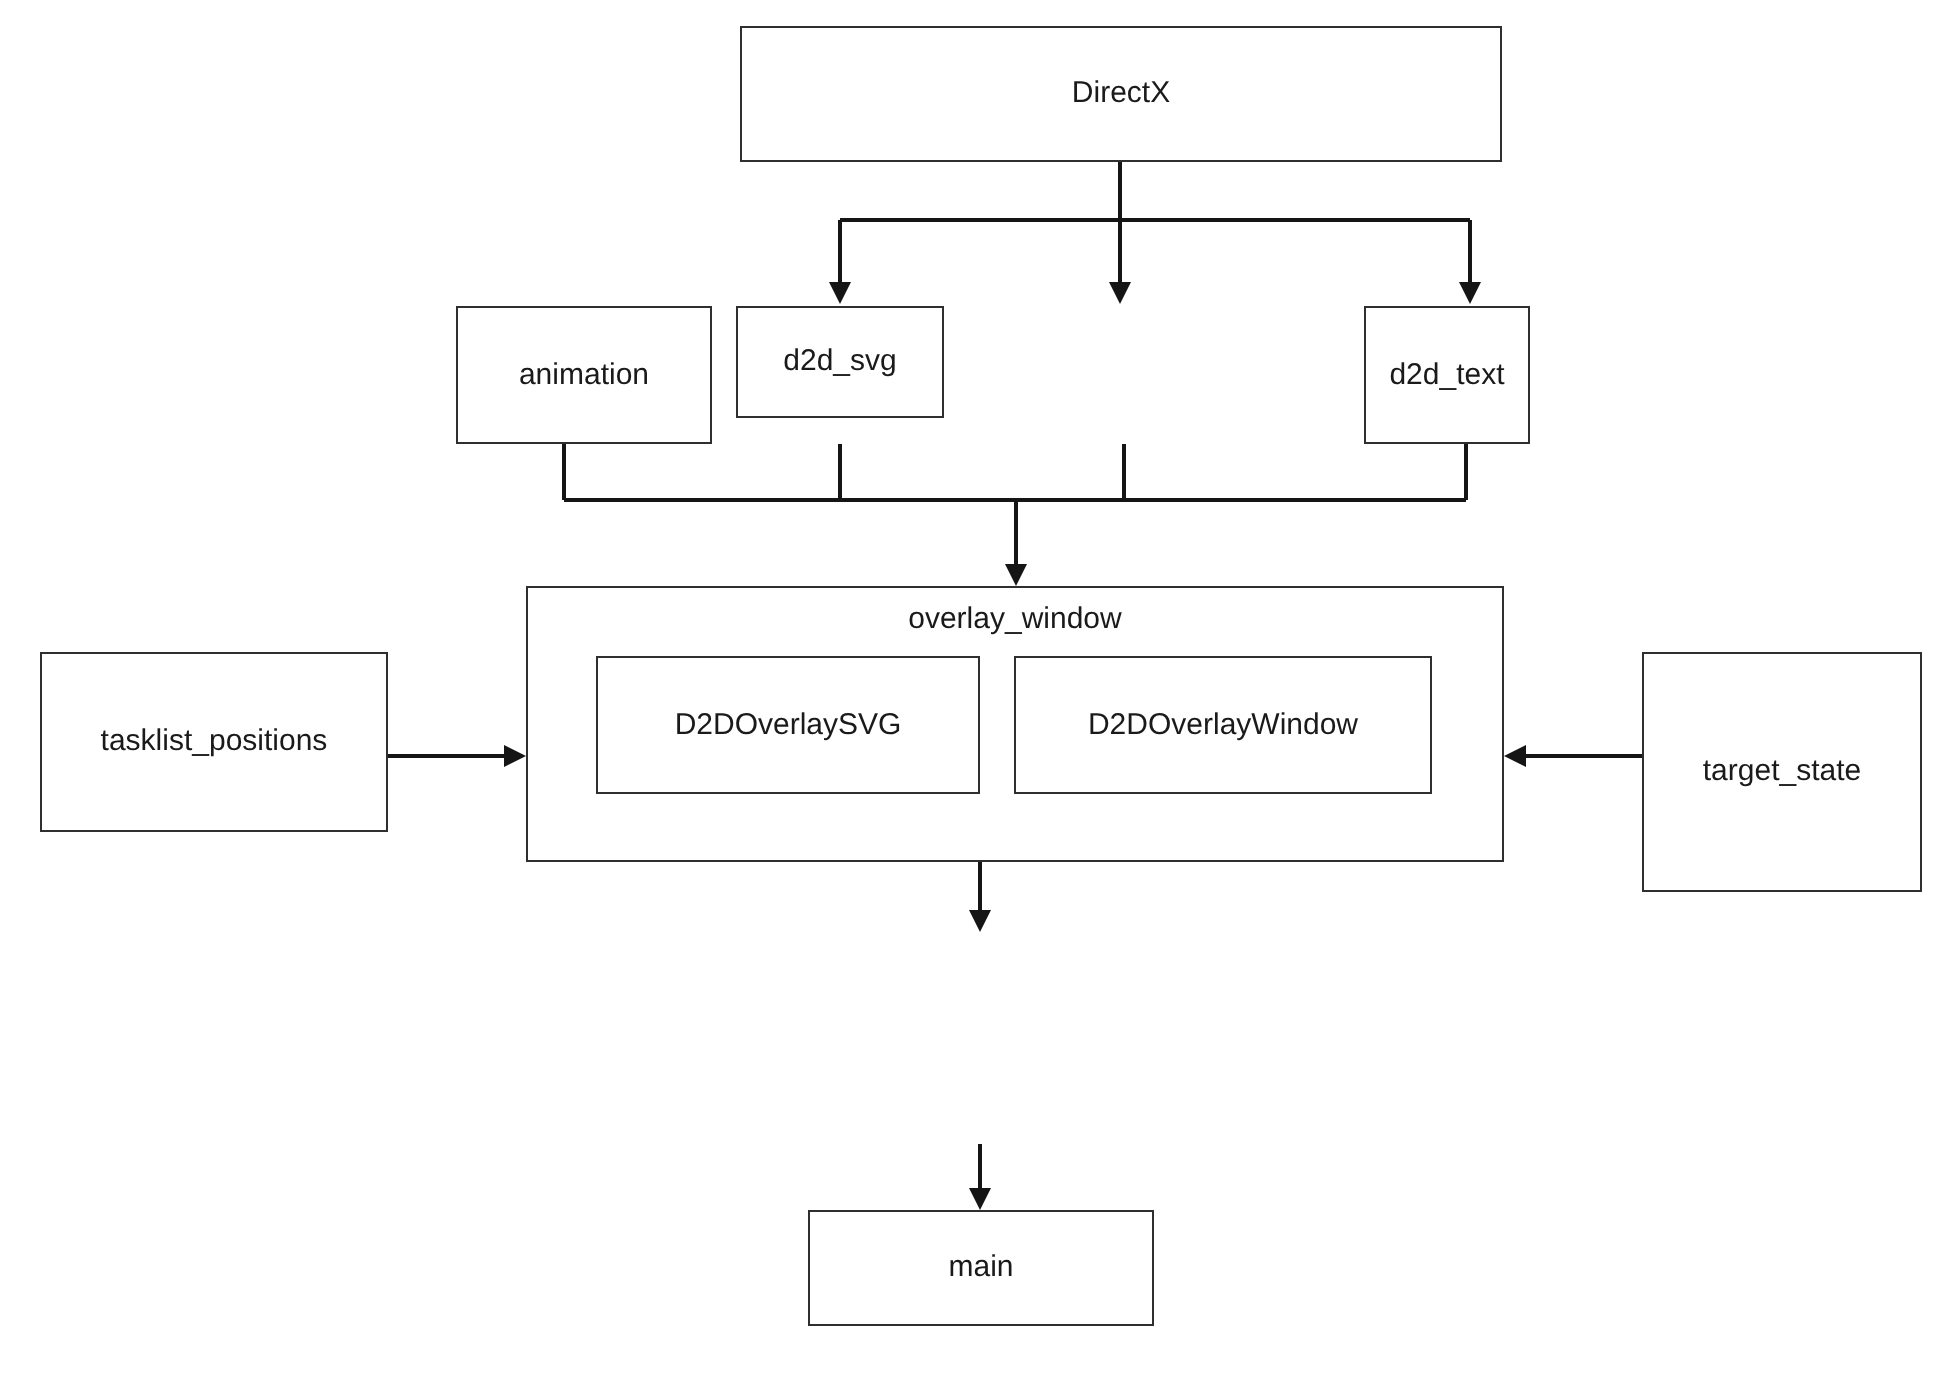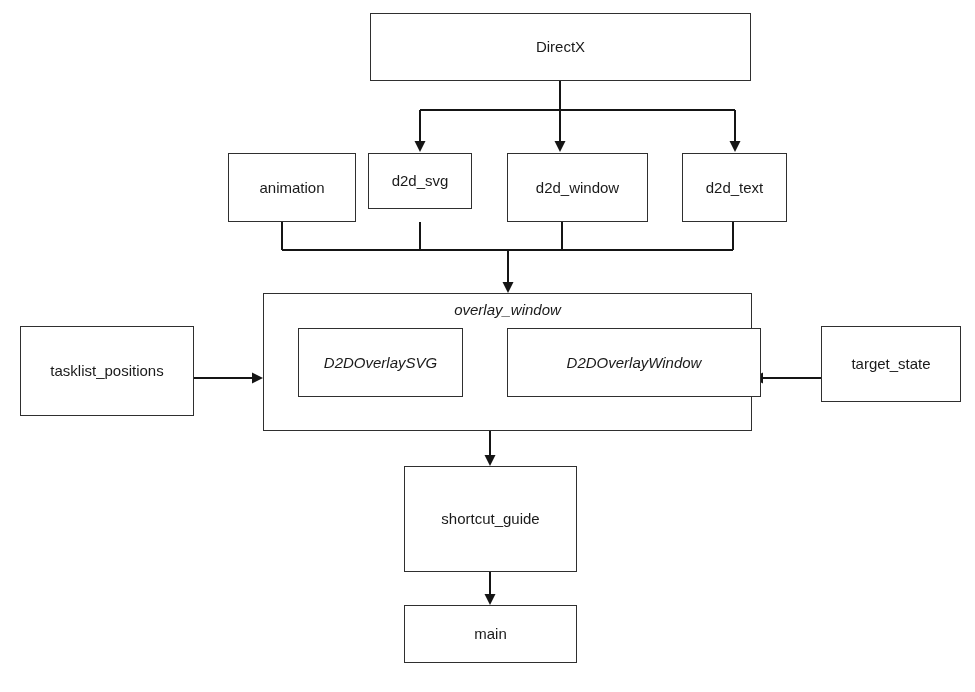--- a/index.html
+++ b/index.html
@@ -32,21 +32,20 @@
     display: flex;
     align-items: center;
     justify-content: center;
     font-size: 15px;
     line-height: 1.2;
     text-align: center;
     white-space: nowrap;
   }
   .group {
     display: block;
-    font-style: italic;
   }
   .group-label {
     position: absolute;
     left: 0;
     right: 0;
     top: 7px;
     text-align: center;
     font-size: 15px;
   }
   .inner-node {
@@ -96,44 +95,38 @@
   <div class="node" style="left:370px; top:13px; width:381px; height:68px">
     <span>DirectX</span>
   </div>
 
   <div class="node" style="left:228px; top:153px; width:128px; height:69px">
     <span>animation</span>
   </div>
   <div class="node" style="left:368px; top:153px; width:104px; height:56px">
     <span>d2d_svg</span>
   </div>
-  <div class="node" style="left:507px; top:153px; width:141px; height:69px">
-    <span>d2d_window</span>
-  </div>
-  <div class="node" style="left:682px; top:153px; width:105px; height:69px">
+  <div class="node" style="left:682px; top:153px; width:83px; height:69px">
     <span>d2d_text</span>
   </div>
 
   <div class="node group" style="left:263px; top:293px; width:489px; height:138px">
     <div class="group-label">overlay_window</div>
-    <div class="inner-node" style="left:34px; top:34px; width:165px; height:69px">
+    <div class="inner-node" style="left:34px; top:34px; width:192px; height:69px">
       <span>D2DOverlaySVG</span>
     </div>
-    <div class="inner-node" style="left:243px; top:34px; width:254px; height:69px">
+    <div class="inner-node" style="left:243px; top:34px; width:209px; height:69px">
       <span>D2DOverlayWindow</span>
     </div>
   </div>
 
   <div class="node" style="left:20px; top:326px; width:174px; height:90px">
     <span>tasklist_positions</span>
   </div>
-  <div class="node" style="left:821px; top:326px; width:140px; height:76px">
+  <div class="node" style="left:821px; top:326px; width:140px; height:120px">
     <span>target_state</span>
   </div>
 
-  <div class="node" style="left:404px; top:466px; width:173px; height:106px">
-    <span>shortcut_guide</span>
-  </div>
   <div class="node" style="left:404px; top:605px; width:173px; height:58px">
     <span>main</span>
   </div>
 
 </div>
 
 </body></html>

